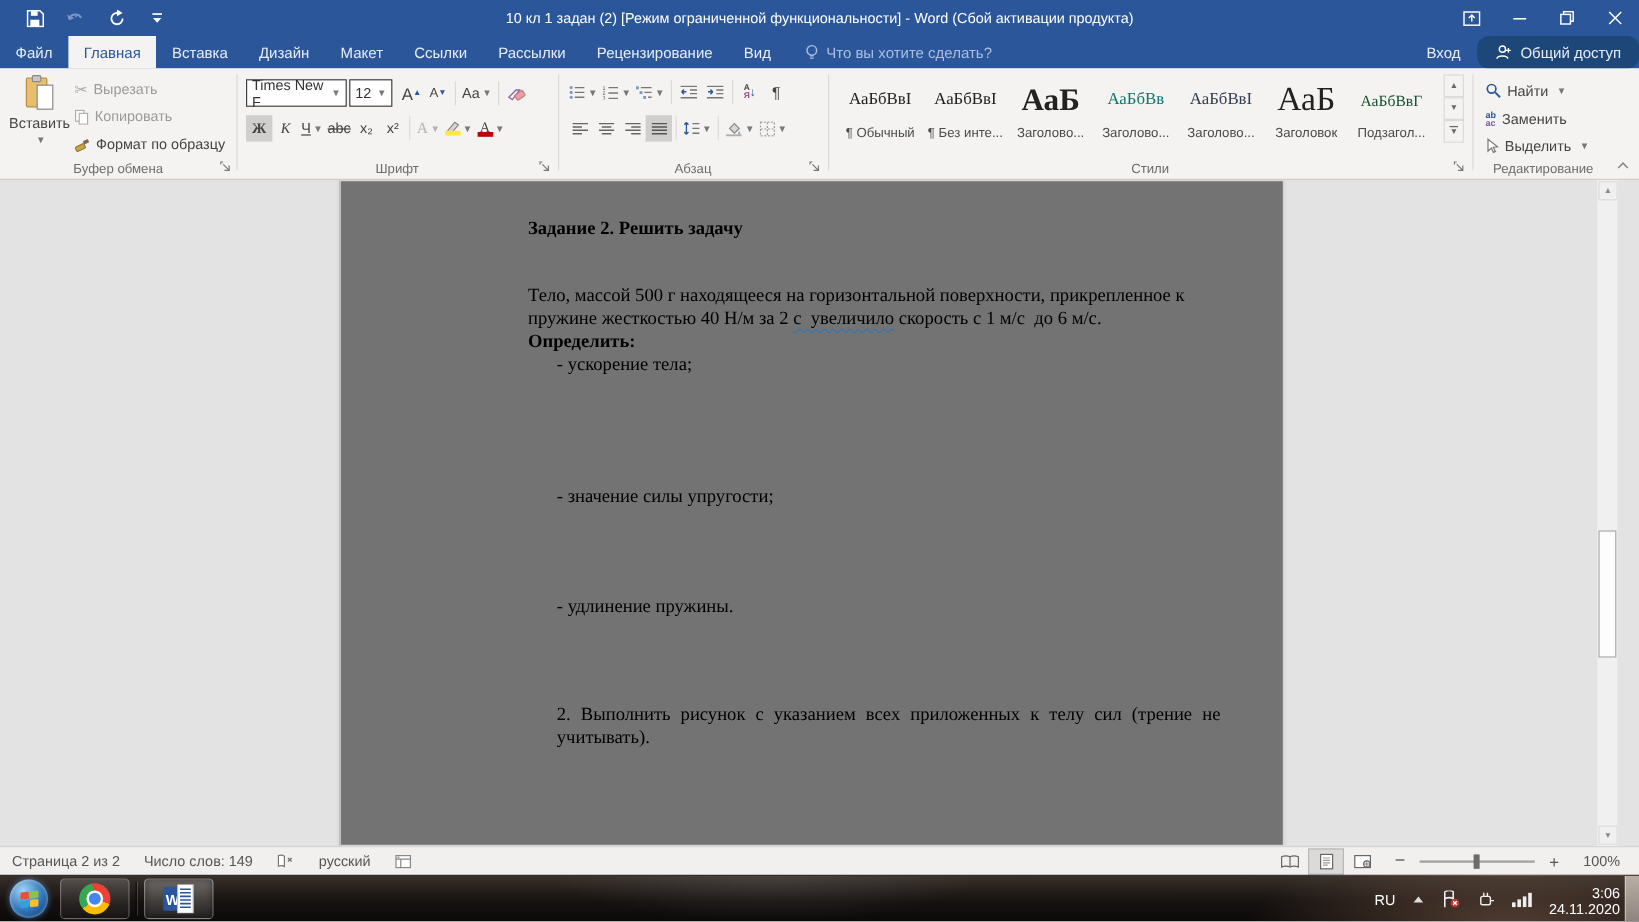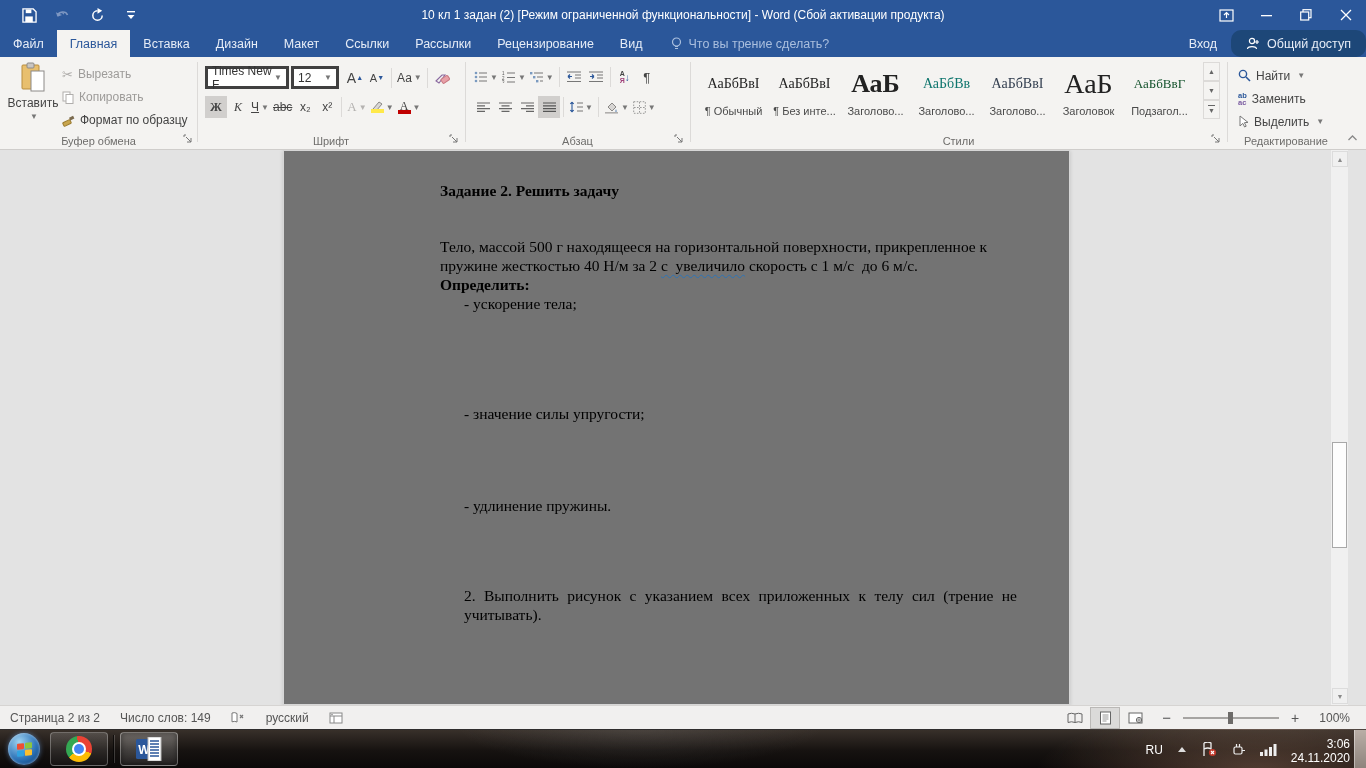--- a/index.html
+++ b/index.html
@@ -32,21 +32,21 @@
             border-bottom:1px solid #cfcdcb; font-size:12px; }
   .gsep { position:absolute; top:5px; bottom:7px; width:1px; background:#dcdad8; }
   .glabel { position:absolute; bottom:2px; font-size:11px; color:#6e6d6b; text-align:center; }
   .dlg { position:absolute; bottom:4px; width:12px; height:12px; }
   .vsep { width:1px; height:20px; background:#dcdad8; margin:0 3px; flex:0 0 1px; }
   .ib { display:inline-flex; align-items:center; justify-content:center; height:22px; min-width:22px;
         padding:0 2px; color:#444; }
   .ib.active { background:#d1cfcd; }
   .dis { color:#9d9b99; }
   .dd { font-size:8px; color:#777; margin-left:2px; }
-  .combo { background:#fff; border:3px solid #404040; height:23px; display:flex; align-items:center;
+  .combo { background:#fff; border:1px solid #404040; height:23px; display:flex; align-items:center;
            padding:0 4px; font-size:12px; color:#333; }
   .combo .dd { margin-left:auto; }
   .bigbtn { position:absolute; left:8px; top:5px; width:50px; height:68px; display:flex; flex-direction:column;
             align-items:center; justify-content:flex-start; gap:2px; }
   .cliprow { position:absolute; left:62px; display:flex; align-items:center; gap:5px; height:22px; }
   .ubar { display:block; width:13px; height:4px; margin-top:-2px; }
   .stylecard { width:71px; height:58px; display:flex; flex-direction:column; align-items:center;
                justify-content:flex-end; padding-bottom:3px; }
   .stylecard .sample { flex:1; display:flex; align-items:center; justify-content:center;
                        font-family:"Liberation Serif", serif; color:#222; }
@@ -198,21 +198,21 @@
         <span>Рецензирование</span>
       </div>
     <div class="tab">
         <span>Вид</span>
       </div>
     <div class="tellme">
       <svg width="11" height="14" viewBox="0 0 11 14">
           <circle cx="5.5" cy="5" r="4" fill="none" stroke="#aabfde" stroke-width="1.2"></circle>
           <path d="M4 9.5h3M4 11.5h3" stroke="#aabfde" stroke-width="1.1"></path>
         </svg>
-      <span>Что вы трение сделать?</span>
+      <span>Что вы хотите сделать?</span>
     </div>
     <div class="tabs-right">
       <div class="signin">
           <span>Вход</span>
         </div>
       <div class="share">
         <svg width="14" height="13" viewBox="0 0 14 13">
             <circle cx="6" cy="4" r="2.6" fill="none" stroke="#fff" stroke-width="1.2"></circle>
             <path d="M1.5 12 C1.5 8.8 10.5 8.8 10.5 12" fill="none" stroke="#fff" stroke-width="1.2"></path>
             <path d="M11 3 v4 M9 5 h4" stroke="#fff" stroke-width="1.2"></path>
@@ -258,21 +258,21 @@
           <path d="M3 3l5 5M8 4v4H4" fill="none" stroke="#777"></path>
         </svg>
     </div>
     <div class="gsep" style="left:197px"></div>
 
     <div style="position:absolute;left:205px;top:9px;display:flex;align-items:center">
       <div class="combo" style="width:84px">
         <span>Times New F</span>
           <span class="dd">▼</span>
       </div>
-      <div class="combo" style="width:48px;margin-left:2px">
+      <div class="combo" style="width:36px;margin-left:2px">
         <span>12</span>
           <span class="dd">▼</span>
       </div>
       <div class="ib" style="margin-left:5px">
         <span style="font-size:14px">А</span>
           <span style="font-size:7px;color:#2b579a;vertical-align:top">▲</span>
       </div>
       <div class="ib">
         <span style="font-size:11px">А</span>
           <span style="font-size:7px;color:#2b579a">▼</span>

